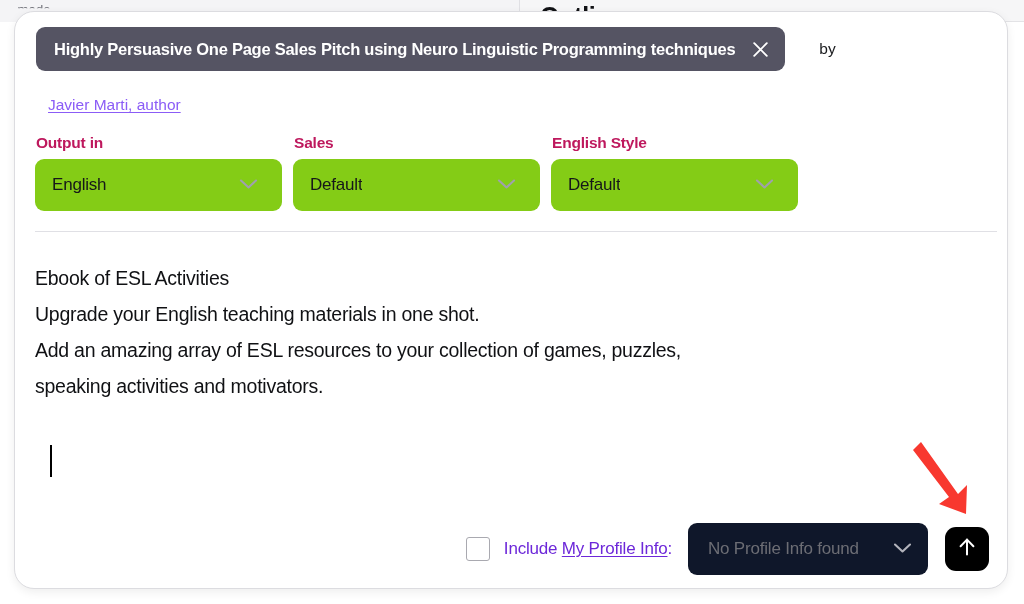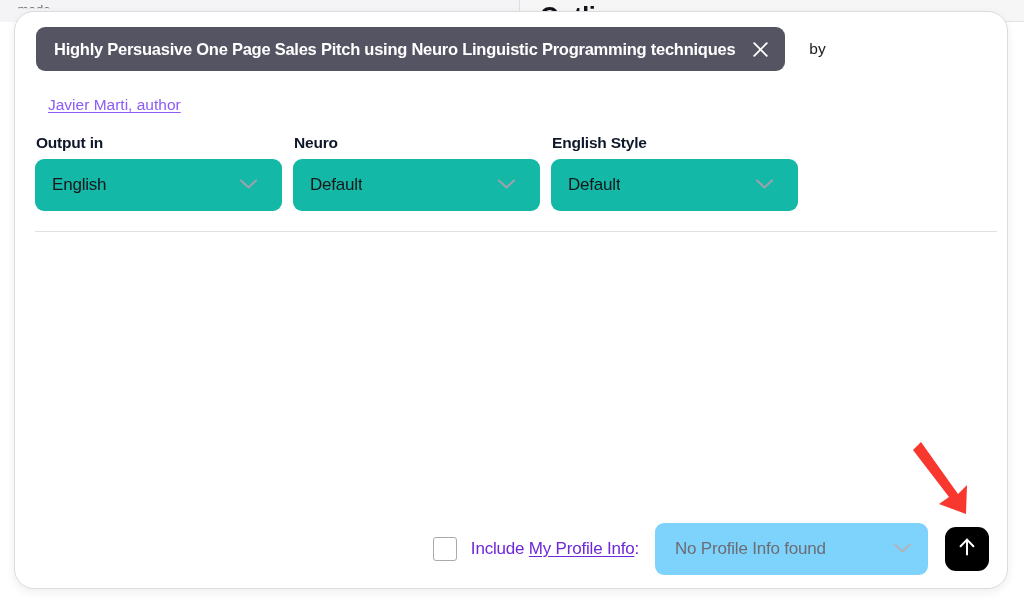--- a/index.html
+++ b/index.html
@@ -74,21 +74,21 @@
 
   
   #title-row {
     position: absolute;
     left: 21px;
     top: 17px;
     width: 952px;
     height: 40px;
     display: flex;
     align-items: center;
-    gap: 0;
+    gap: 10px;
   }
   #title-pill {
     height: 44px;
     background: #555463;
     border-radius: 9px;
     display: flex;
     align-items: center;
     padding: 0 14px 0 18px;
     box-sizing: border-box;
     gap: 14px;
@@ -139,29 +139,29 @@
     position: absolute;
     left: 20px;
     top: 122px;
     display: flex;
     gap: 11px;
   }
   .select-group { display: flex; flex-direction: column; }
   .select-label {
     font-size: 15.5px;
     font-weight: bold;
-    color: #0f172a;
+    color: #be185d;
     letter-spacing: -.2px;
     margin-bottom: 7px;
     padding-left: 1px;
   }
   .select-box {
     width: 247px;
     height: 52px;
-    background: #14b8a6;
+    background: #84cc16;
     border-radius: 9px;
     display: flex;
     align-items: center;
     justify-content: space-between;
     padding: 0 24px 0 17px;
     box-sizing: border-box;
     cursor: pointer;
   }
   .select-value {
     font-size: 17px;
@@ -236,23 +236,23 @@
     letter-spacing: -.2px;
     white-space: nowrap;
   }
   #profile-info-link {
     text-decoration: underline;
     text-underline-offset: 2px;
     cursor: pointer;
   }
   #profile-select {
     margin-left: 16px;
-    width: 273px;
+    width: 240px;
     height: 52px;
-    background: #7dd3fc;
+    background: #0f172a;
     border-radius: 9px;
     display: flex;
     align-items: center;
     justify-content: space-between;
     padding: 0 16px 0 20px;
     box-sizing: border-box;
     cursor: pointer;
   }
   #profile-select-value {
     font-size: 17px;
@@ -317,21 +317,21 @@
         <span class="select-value">English</span>
         <span class="chev">
           <svg width="19" height="12" viewBox="0 0 19 12" aria-hidden="true">
             <path d="M2 2.5 L9.5 9.5 L17 2.5" stroke="#9fa0ad" stroke-width="2.1" fill="none" stroke-linecap="round" stroke-linejoin="round"></path>
           </svg>
         </span>
       </div>
     </div>
 
     <div class="select-group">
-      <span class="select-label">Neuro</span>
+      <span class="select-label">Sales</span>
       <div class="select-box">
         <span class="select-value">Default</span>
         <span class="chev">
           <svg width="19" height="12" viewBox="0 0 19 12" aria-hidden="true">
             <path d="M2 2.5 L9.5 9.5 L17 2.5" stroke="#9fa0ad" stroke-width="2.1" fill="none" stroke-linecap="round" stroke-linejoin="round"></path>
           </svg>
         </span>
       </div>
     </div>
 
@@ -344,20 +344,27 @@
             <path d="M2 2.5 L9.5 9.5 L17 2.5" stroke="#9fa0ad" stroke-width="2.1" fill="none" stroke-linecap="round" stroke-linejoin="round"></path>
           </svg>
         </span>
       </div>
     </div>
 
   </div>
 
   <div id="divider"></div>
 
+  <div id="editor-area">
+    <div class="body-line">Ebook of ESL Activities</div>
+    <div class="body-line">Upgrade your English teaching materials in one shot.</div>
+    <div class="body-line">Add an amazing array of ESL resources to your collection of games, puzzles,</div>
+    <div class="body-line">speaking activities and motivators.</div>
+    <div id="caret"></div>
+  </div>
 
   <div id="bottom-bar">
     <div id="profile-checkbox"></div>
     <span id="include-label"><span>Include </span><span id="profile-info-link">My Profile Info</span><span>:</span></span>
 
     <div id="profile-select">
       <span id="profile-select-value">No Profile Info found</span>
       <span class="chev">
         <svg width="19" height="12" viewBox="0 0 19 12" aria-hidden="true">
           <path d="M2 2.5 L9.5 9.5 L17 2.5" stroke="#b2b3bb" stroke-width="2.1" fill="none" stroke-linecap="round" stroke-linejoin="round"></path>

